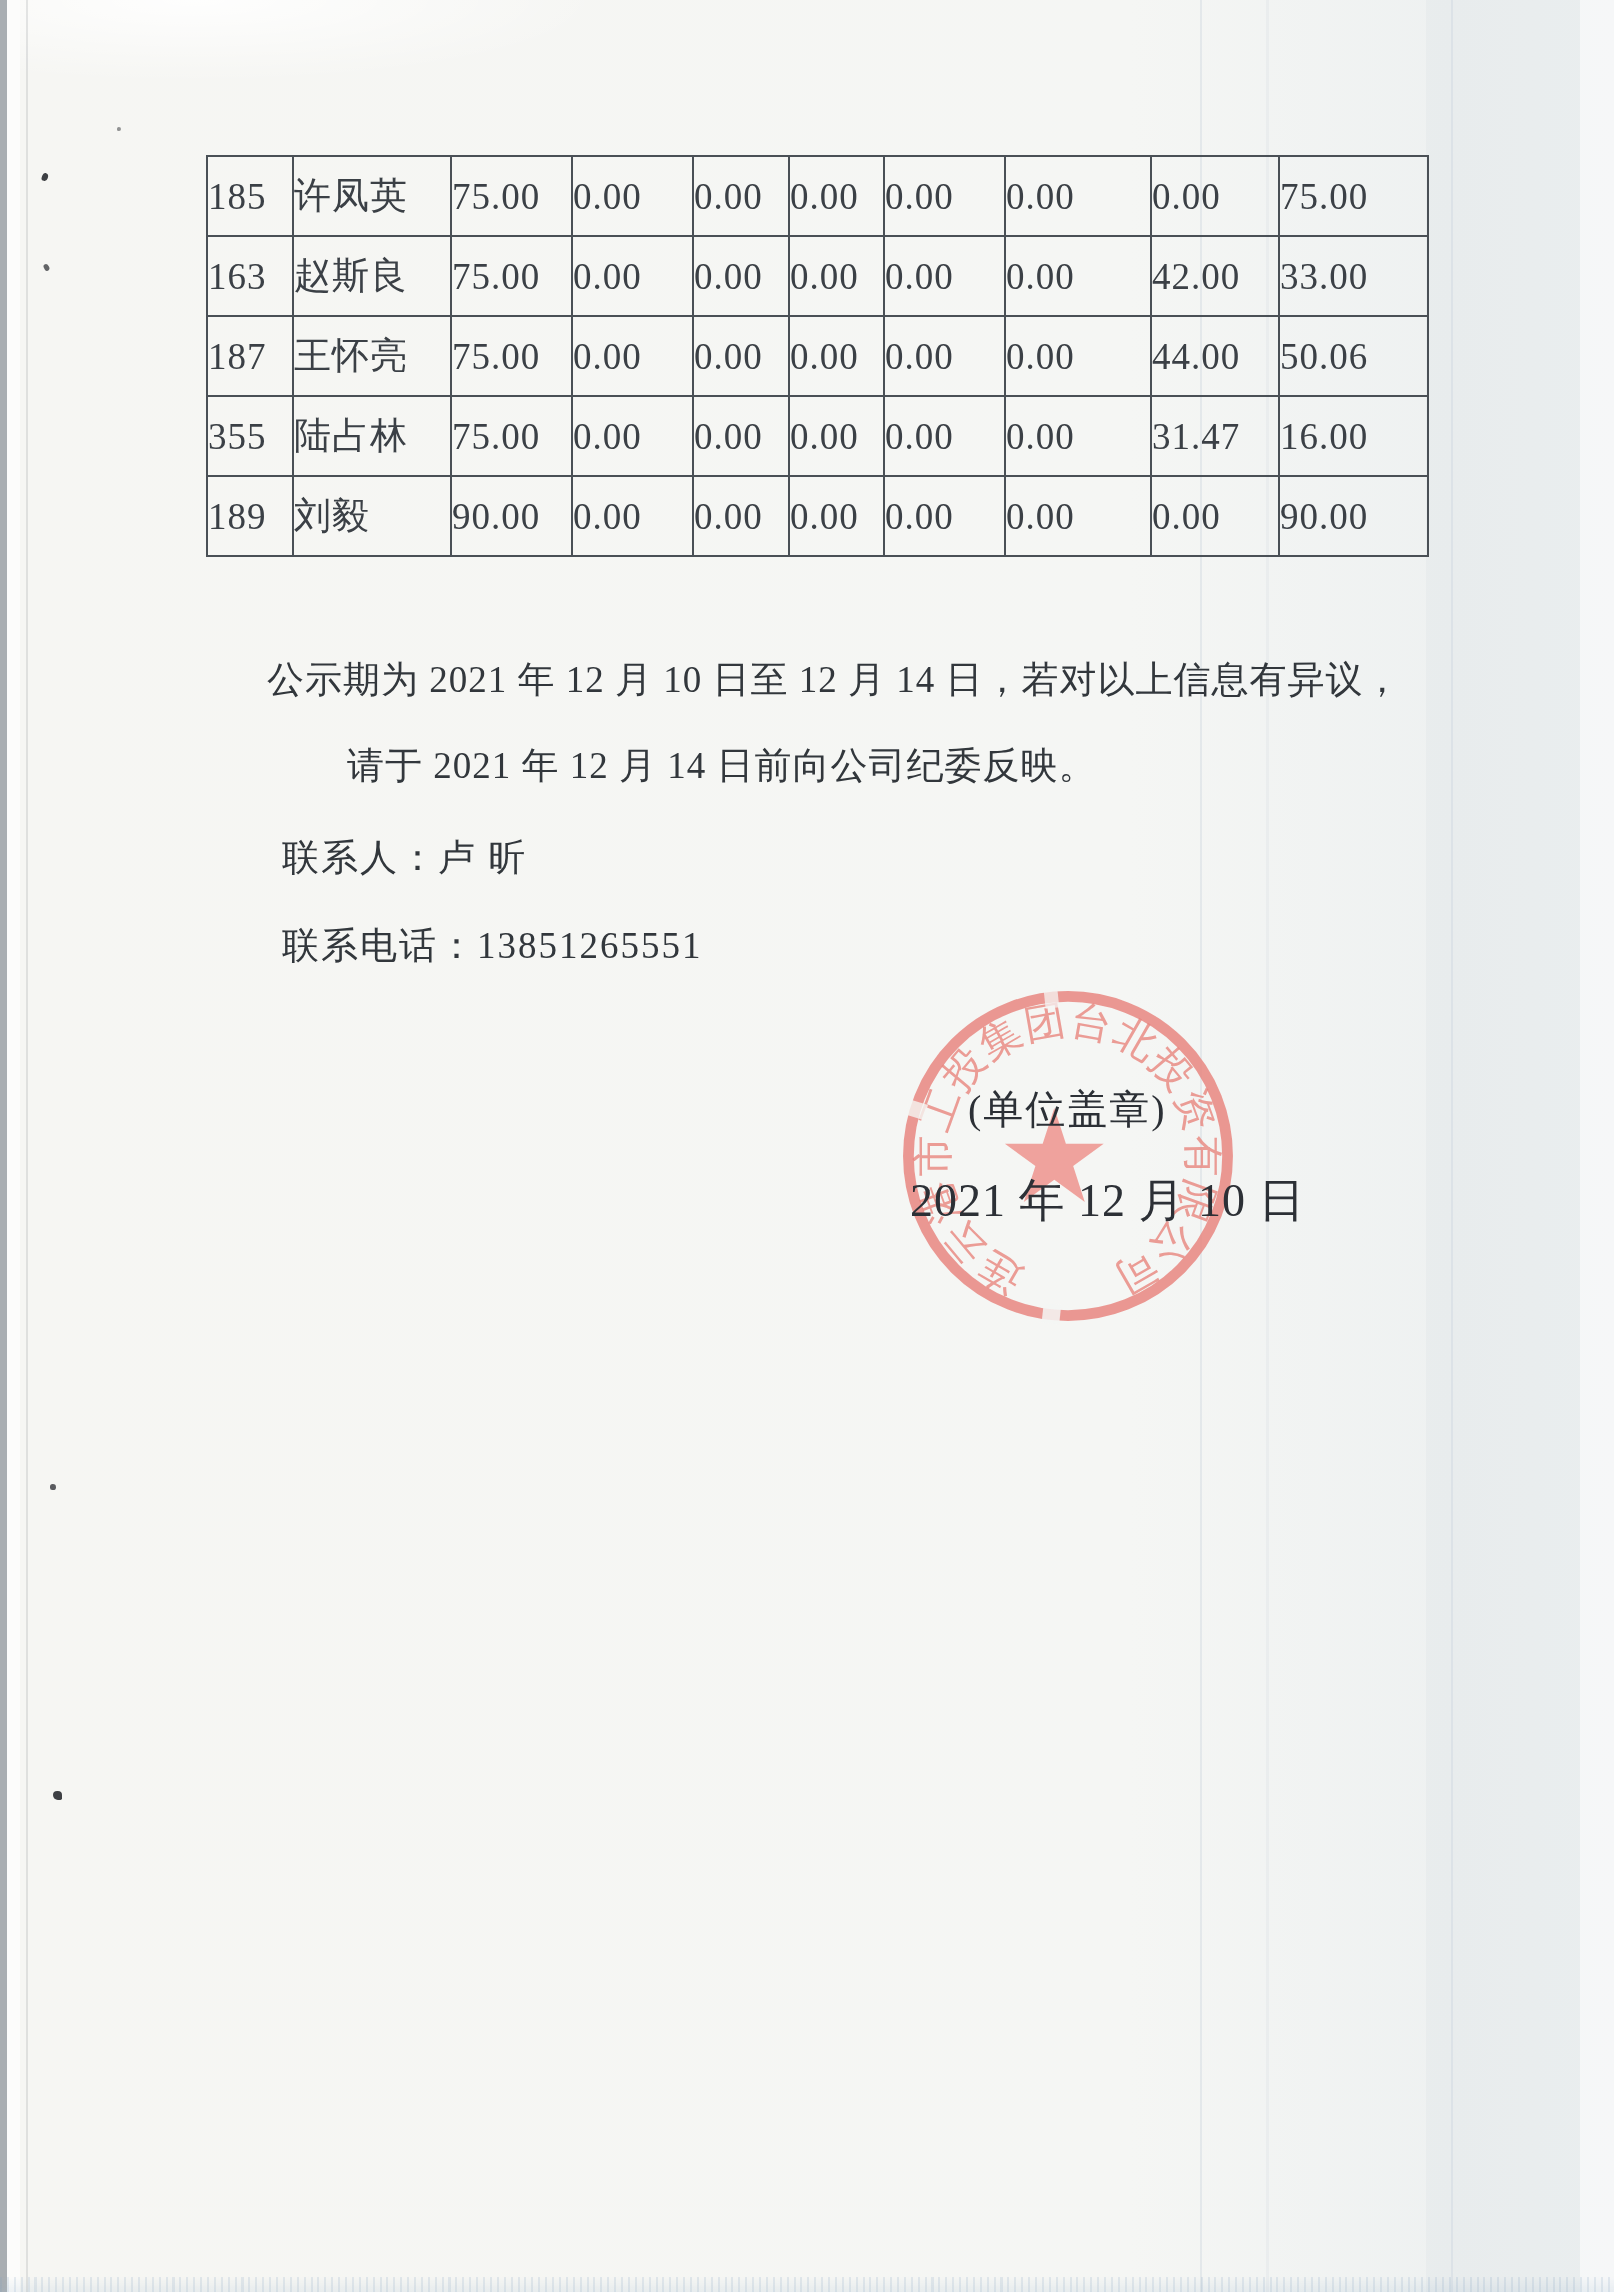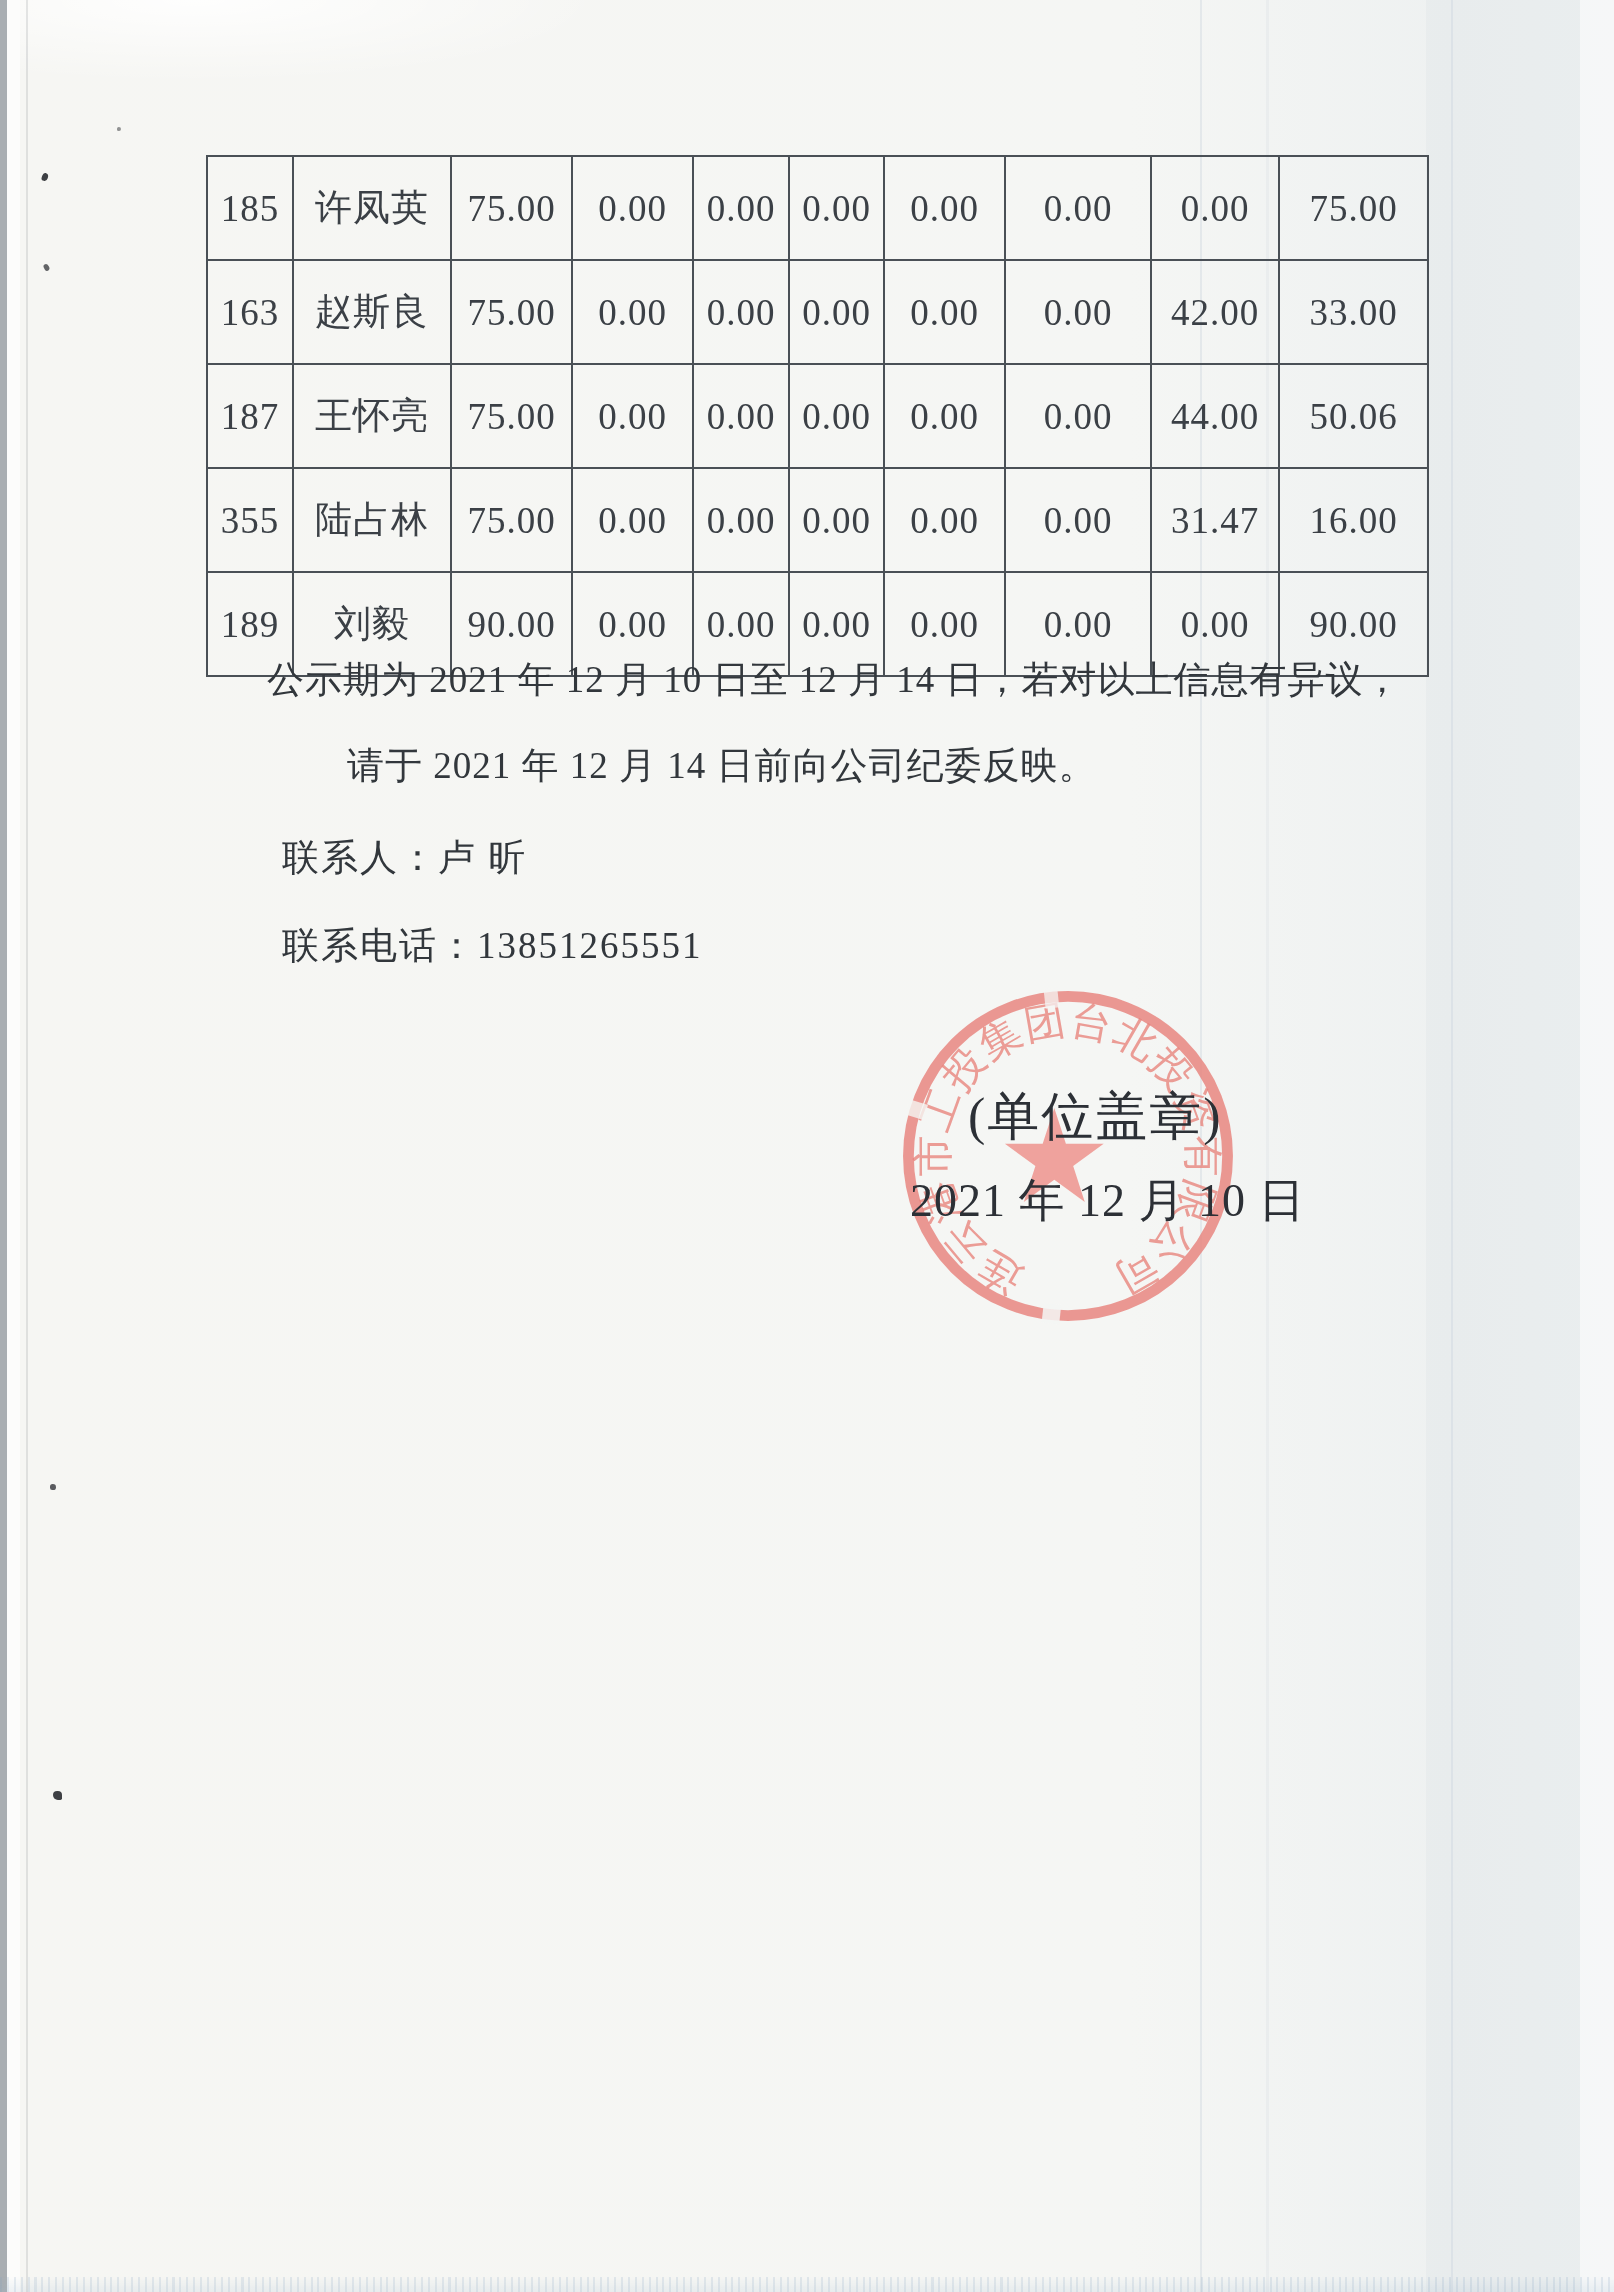--- a/index.html
+++ b/index.html
@@ -39,38 +39,38 @@
   .speck.s5{left:53px;top:1791px;width:8.8px;height:8.8px;border-radius:50% 50% 20% 60%;}
 
   
   table.sheet{
     position:absolute;left:206px;top:155px;width:1220px;
     border-collapse:collapse;table-layout:fixed;
     font-size:37px;color:#3b4046;
   }
   table.sheet td{
     border:2px solid #4a5056;
-    height:78px;text-align:center;vertical-align:middle;
-    padding:12px;letter-spacing:1px;overflow:hidden;white-space:nowrap;
+    height:78px;text-align:left;vertical-align:middle;
+    padding:0;letter-spacing:1px;overflow:hidden;white-space:nowrap;
   }
 
   
   .txt{position:absolute;font-size:37px;letter-spacing:1px;color:#32373c;white-space:nowrap;}
   .line1{left:267px;top:655px;}
   .line2{left:327px;top:741px;margin-left:20px;}
   .line3{left:282px;top:833px;letter-spacing:2px;}
   .line4{left:282px;top:921px;letter-spacing:2px;}
 
   
   svg.seal{position:absolute;left:882px;top:970px;width:372px;height:372px;}
   svg.seal .ring-char{
     font-family:"Liberation Serif","DejaVu Serif",serif;
     font-size:42px;fill:var(--seal-color);opacity:.78;
   }
-  .seal-caption{position:absolute;left:968px;top:1082px;font-size:52px;color:#2c3036;letter-spacing:2px;white-space:nowrap;z-index:6;}
+  .seal-caption{position:absolute;left:968px;top:1082px;font-size:40px;color:#2c3036;letter-spacing:2px;white-space:nowrap;z-index:6;}
   .seal-date{position:absolute;left:910px;top:1170px;font-size:46px;color:#2c3036;letter-spacing:1px;white-space:nowrap;z-index:6;}
 </style>
 </head>
 <body>
 
 <div class="page">
 
   <div class="edge-strip-left"></div>
   <div class="edge-strip-left2"></div>
   <div class="fold-line-left"></div>

